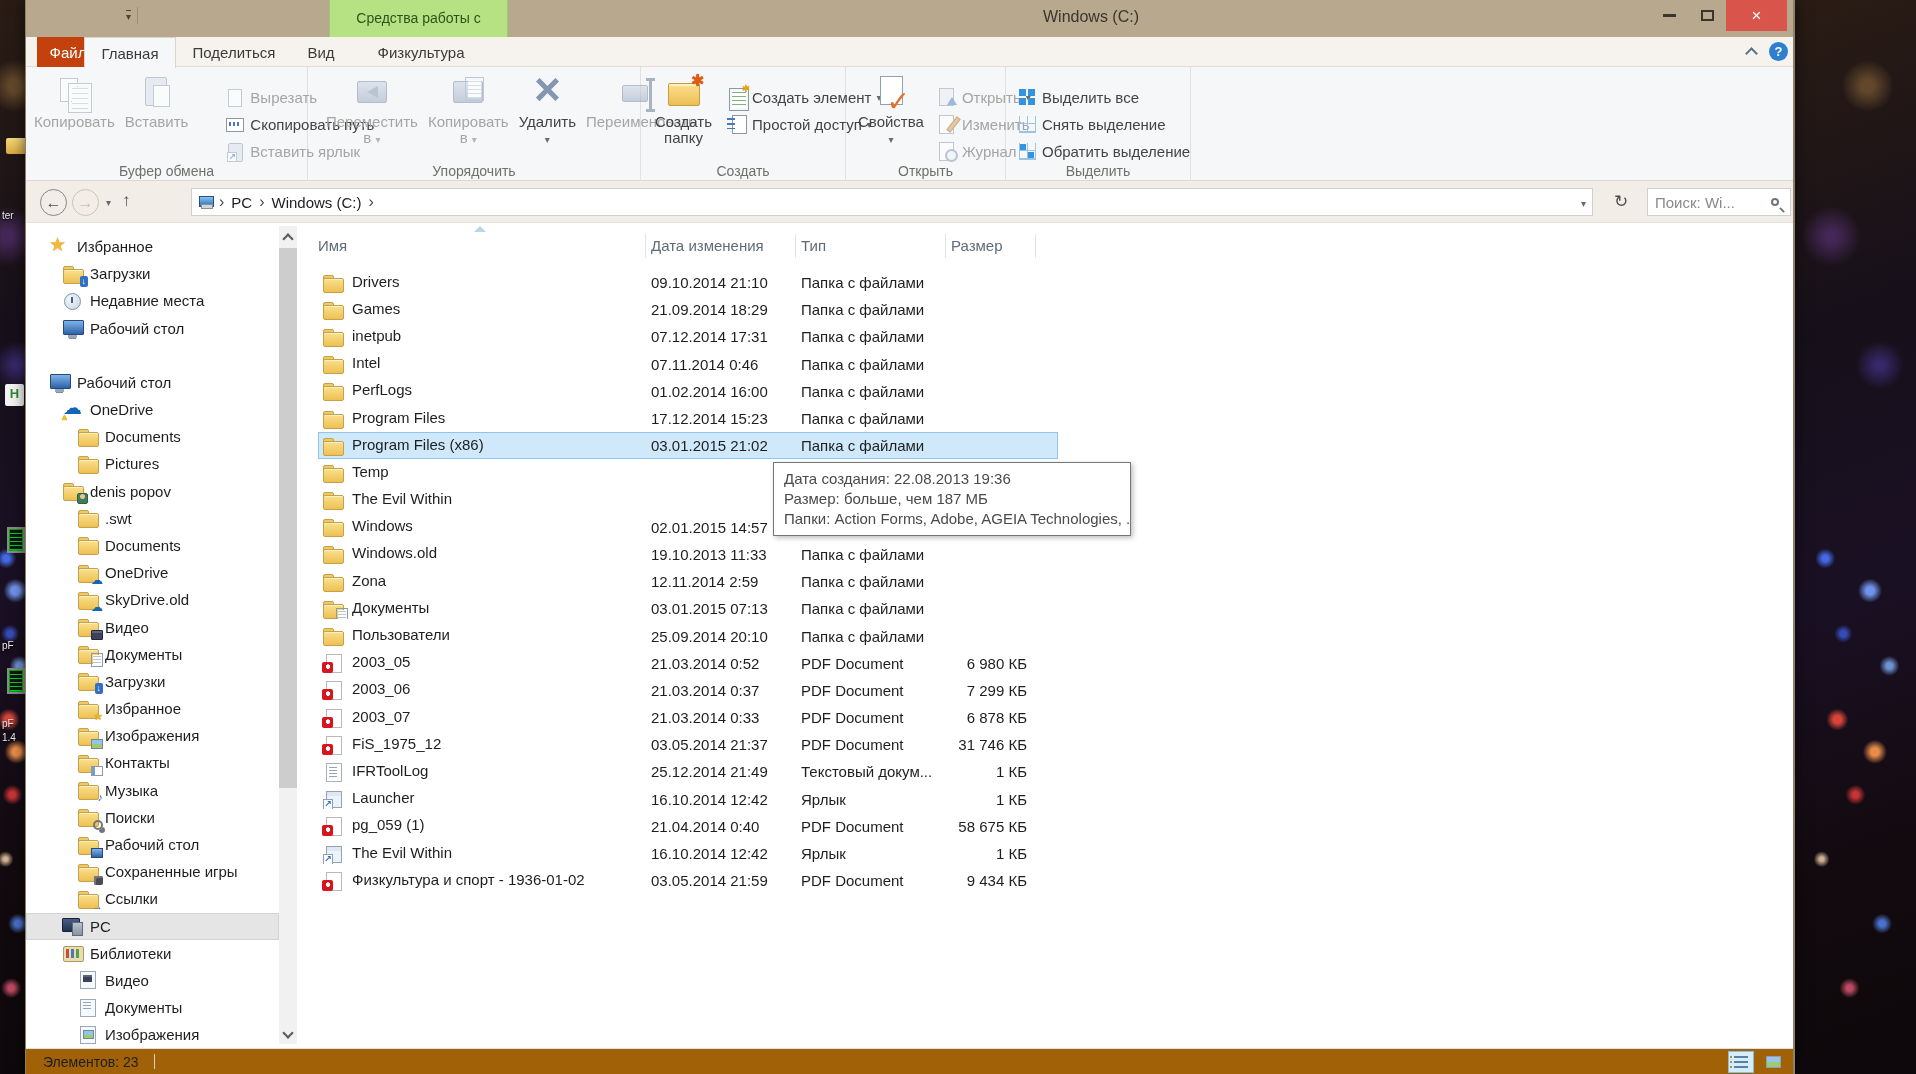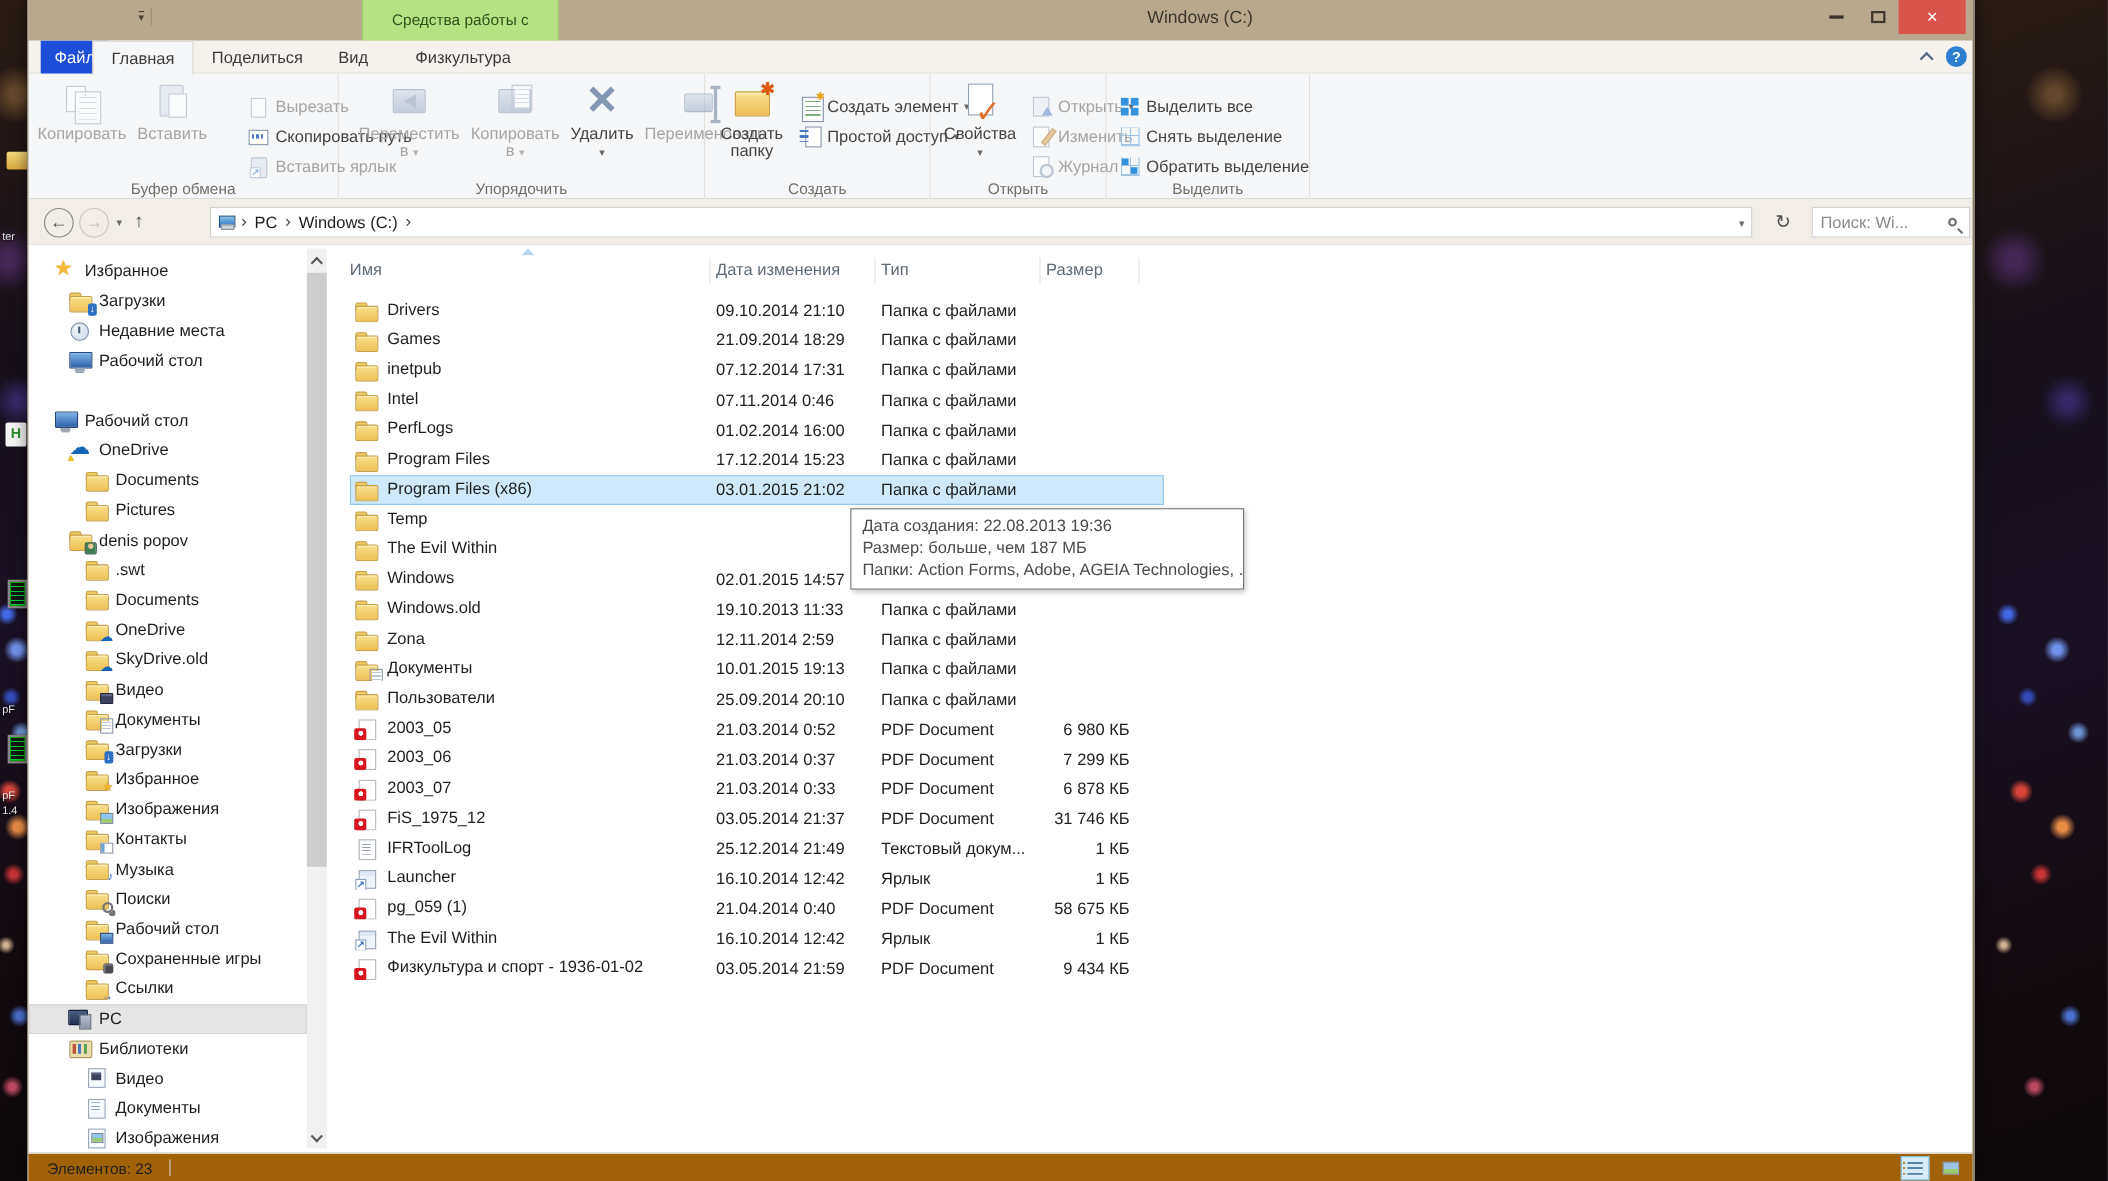--- a/index.html
+++ b/index.html
@@ -42,21 +42,21 @@
   .ctx-header{position:absolute;left:303px;top:0;width:179px;height:37px;background:#b6e284;color:#33511b;font-size:14px;text-align:center;line-height:37px;border-left:1px solid #9fca6c;border-right:1px solid #9fca6c}
   .win-controls{position:absolute;right:6px;top:0;height:31px;display:flex;align-items:stretch}
   .wc{width:38px;display:flex;align-items:center;justify-content:center;cursor:default}
   .wc-min i{display:block;width:13px;height:3px;background:#3a362e}
   .wc-max i{display:block;width:13px;height:11px;border:2px solid #3a362e}
   .wc-close{width:61px;background:#d9554c;color:#fff;font-size:17px}
 
   
   .tabrow{position:absolute;left:0;top:37px;right:0;height:30px;background:#f6f3ee;border-bottom:1px solid #e4ded2}
   .tab{position:absolute;top:0;height:30px;display:flex;align-items:center;justify-content:center;font-size:15px;color:#3b3b3b;white-space:nowrap}
-  .tab-file{background:#1d4ed8;color:#fff}
+  .tab-file{background:#c2410c;color:#fff}
   .tab-active{background:#f6f7f8;border:1px solid #dcd6ca;border-bottom:none;height:31px;z-index:2}
   .ribbon-collapse{position:absolute;top:9px;width:11px;height:11px}
   .ribbon-collapse::before{content:"";position:absolute;left:1px;top:3px;width:7px;height:7px;border-left:2px solid #5a6f8a;border-top:2px solid #5a6f8a;transform:rotate(45deg)}
   .help-btn{position:absolute;top:5px;width:19px;height:19px;border-radius:50%;background:#2e7fd0;color:#fff;font-size:13px;font-weight:bold;text-align:center;line-height:19px}
 
   
   .ribbon{position:absolute;left:0;top:67px;right:0;height:114px;background:#f6f7f8;border-bottom:1px solid #dcd9d4}
   .rib-group{position:absolute;top:0;height:114px;border-right:1px solid #e3e1dc}
   .rib-caption{position:absolute;left:0;right:0;bottom:2px;text-align:center;font-size:14px;color:#70706a}
   .rib-items{position:absolute;left:4px;top:4px;display:flex;align-items:flex-start;gap:2px}
@@ -772,21 +772,21 @@
               <span class="cell c-type">Папка с файлами</span>
               <span class="cell c-size"></span>
             </div>
             <div class="frow">
               <span class="cell c-name">
                 <span class="fi folder ov-doc-icon">
                   <i class="ov"></i>
                 </span>
                 <span>Документы</span>
               </span>
-              <span class="cell c-date">10.01.2015 19:13</span>
+              <span class="cell c-date">03.01.2015 07:13</span>
               <span class="cell c-type">Папка с файлами</span>
               <span class="cell c-size"></span>
             </div>
             <div class="frow">
               <span class="cell c-name">
                 <span class="fi folder">
                   <i class="ov"></i>
                 </span>
                 <span>Пользователи</span>
               </span>

